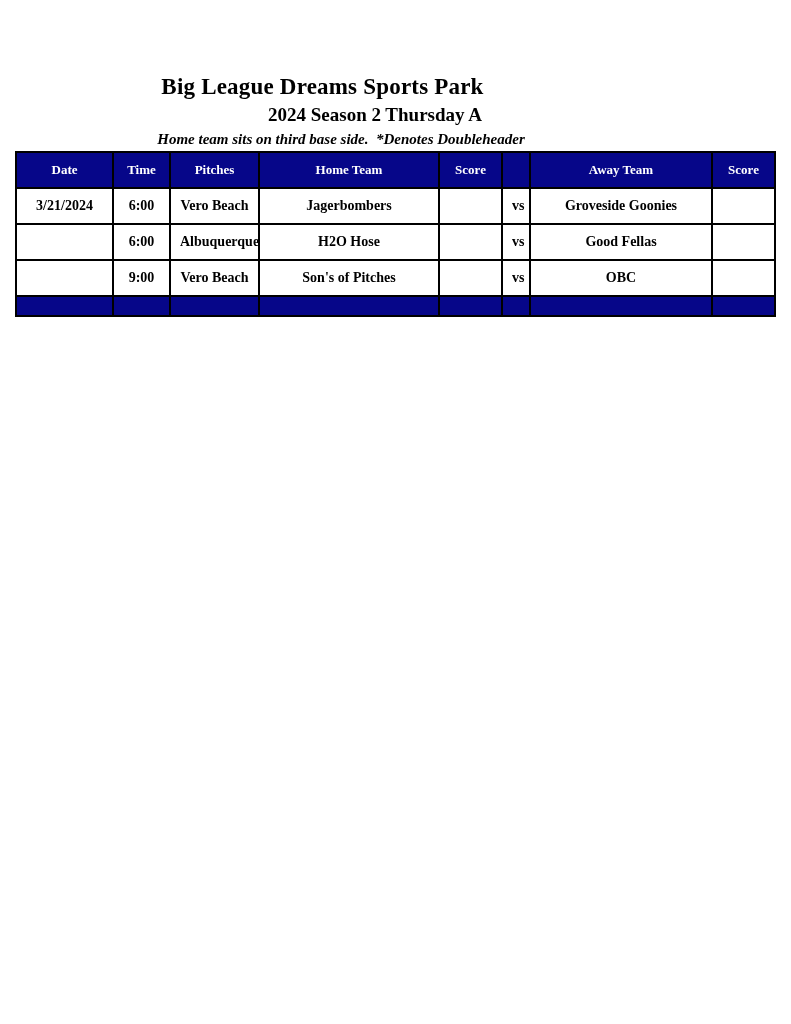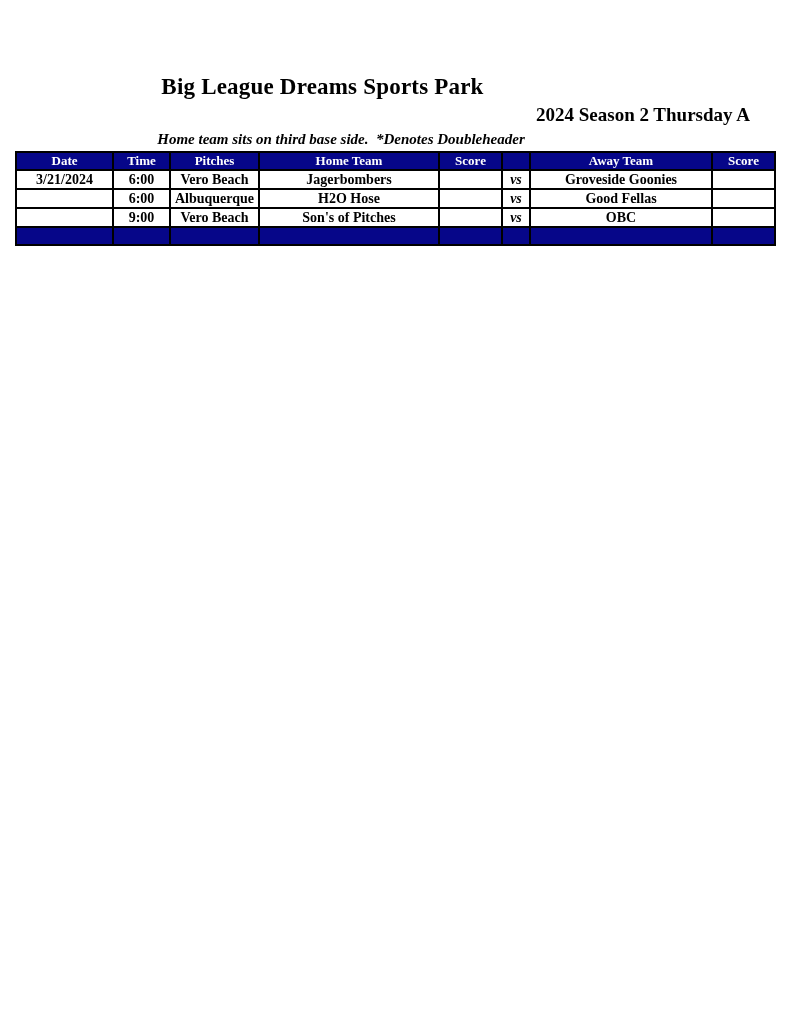--- a/index.html
+++ b/index.html
@@ -28,21 +28,21 @@
     line-height: 26px;
     font-weight: bold;
     color: #000;
     letter-spacing: 0.2px;
   }
   .subtitle {
     position: absolute;
     top: 104px;
     left: 0;
     width: 750px;
-    text-align: right;
+    text-align: center;
     font-size: 19px;
     line-height: 21px;
     font-weight: bold;
     color: #000;
   }
   .note {
     position: absolute;
     top: 131px;
     left: 0;
     width: 682px;
@@ -58,21 +58,21 @@
     position: absolute;
     top: 151px;
     left: 15px;
     width: 759px;
     border-collapse: collapse;
     table-layout: fixed;
   }
   table.schedule th,
   table.schedule td {
     border: 2px solid var(--border, #000000);
-    padding: 0;
+    padding: 9px;
     margin: 0;
     text-align: center;
     vertical-align: middle;
     font-weight: bold;
     white-space: nowrap;
     overflow: hidden;
   }
   table.schedule thead tr {
     height: 18px;
   }
@@ -83,21 +83,20 @@
   }
   table.schedule tbody tr.game-row {
     height: 19px;
   }
   table.schedule tbody tr.game-row td {
     background: #ffffff;
     color: #000000;
     font-size: 14px;
   }
   table.schedule td.c-vs {
-    font-style: italic;
     font-size: 12px;
   }
   table.schedule tr.footer-row {
     height: 18px;
   }
   table.schedule tr.footer-row td {
     background: var(--navy, #060689);
   }
 </style>
 </head>

